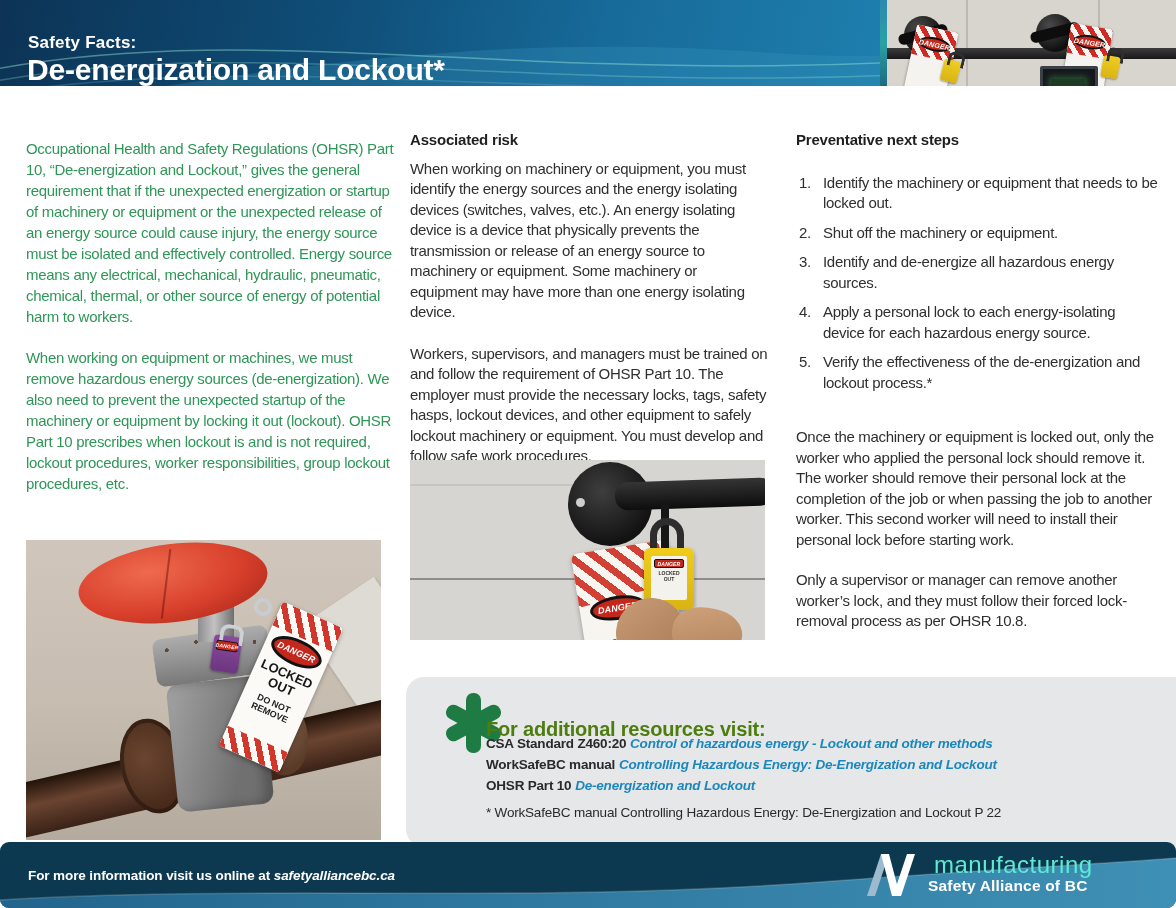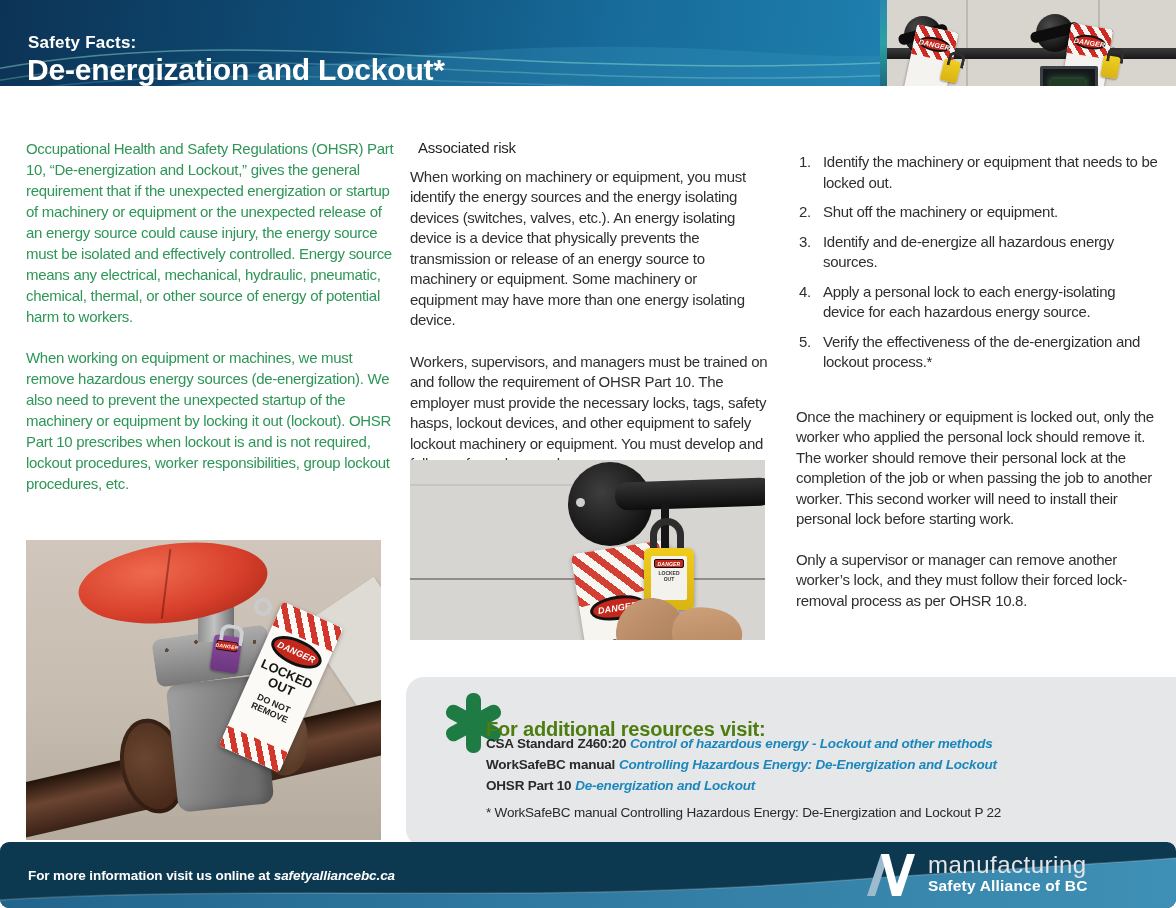--- a/index.html
+++ b/index.html
@@ -35,21 +35,21 @@
     box-shadow:0 0 6px 2px rgba(90,220,120,.35); }
   .mini-danger { background:#c4281c; color:#ffffff; border:2px solid #121212; border-radius:50%;
     display:flex; align-items:center; justify-content:center; font-weight:800; font-style:italic; font-size:7px; letter-spacing:0.2px; }
 
   
   .col { position:absolute; top:130px; font-size:15px; letter-spacing:-0.3px; }
   .col p { margin:8px 0 20px 0; }
   .col-left  { left:26px;  width:368px; color:#2e9657; line-height:21px; }
   .col-mid   { left:410px; width:358px; color:#2f2f2f; line-height:20.5px; }
   .col-right { left:796px; width:364px; color:#2f2f2f; line-height:20.5px; }
-  .col h2 { margin:8px; font-size:15px; font-weight:400; color:#1f1f1f; line-height:20.5px; letter-spacing:-0.2px; }
+  .col h2 { margin:0; font-size:15px; font-weight:700; color:#1f1f1f; line-height:20.5px; letter-spacing:-0.2px; }
   .steps { margin:22px 0 0 0; padding:0; list-style:none; counter-reset:step; }
   .steps li { counter-increment:step; position:relative; padding-left:27px; margin-bottom:9px; }
   .steps li::before { content:counter(step) "."; position:absolute; left:3px; top:0; }
   .col-right .after-list { margin-top:34px; }
 
   
   .valve-photo { position:absolute; left:26px; top:540px; width:355px; height:300px; overflow:hidden; margin:0;
     background:linear-gradient(180deg,#d0c6bb 0%, #c7bcb0 55%, #b5aa9e 100%); }
   .vp-support { position:absolute; right:-42px; top:48px; width:86px; height:150px; background:#dedbd5; transform:rotate(-34deg); box-shadow:0 2px 4px rgba(0,0,0,.2); }
   .vp-pipe { position:absolute; left:-60px; top:192px; width:560px; height:54px; border-radius:8px; transform:rotate(-13deg);
@@ -129,21 +129,21 @@
   .res-label { font-weight:700; color:#2a2a2a; letter-spacing:-0.2px; }
   .res-link { font-style:italic; font-weight:600; color:#1b87bd; text-decoration:none; letter-spacing:-0.2px; cursor:pointer; }
   .res-footnote { position:absolute; left:80px; top:128px; font-size:13.5px; color:#2a2a2a; letter-spacing:-0.2px; }
 
   
   .footer { position:absolute; left:0; top:842px; width:1176px; height:66px; background:#0d3950; overflow:hidden; z-index:5;border-radius:9px; }
   .footer svg.curve { position:absolute; left:0; top:0; }
   .footer-info { position:absolute; left:28px; top:26px; font-size:13.5px; font-weight:700; color:#ffffff; letter-spacing:-0.1px; }
   .footer-info .site { font-style:italic; cursor:pointer; }
   .logo { position:absolute; left:866px; top:8px; display:flex; align-items:center; gap:10px; }
-  .logo-text .l1 { font-size:24px; font-weight:400; color:#e5e5e5; letter-spacing:0.5px; line-height:25px; }
+  .logo-text .l1 { font-size:24px; font-weight:400; color:#5eead4; letter-spacing:0.5px; line-height:25px;margin-left:6px; }
   .logo-text .l2 { font-size:15.5px; font-weight:700; color:#ffffff; letter-spacing:0.2px; line-height:18px; }
 </style>
 </head>
 <body>
 
 <div class="page">
 
   <header class="header">
     <svg class="waves" width="1176" height="107" viewBox="0 0 1176 107">
       <path d="M0,107 C180,92 420,28 760,52 C950,66 1080,38 1176,48 L1176,107 Z" fill="rgba(56,150,190,0.30)"></path>
@@ -225,20 +225,21 @@
         <div class="mini-danger">DANGER</div>
         <div class="tx">LOCKED OUT</div>
       </div>
     </div>
     <div class="hp2-key"></div>
     <div class="hp2-thumb"></div>
     <div class="hp2-finger"></div>
   </figure>
 
   <section class="col col-right">
+    <h2>Preventative next steps</h2>
     <ol class="steps">
       <li>Identify the machinery or equipment that needs to be locked out.</li>
       <li>Shut off the machinery or equipment.</li>
       <li>Identify and de-energize all hazardous energy sources.</li>
       <li>Apply a personal lock to each energy-isolating device for each hazardous energy source.</li>
       <li>Verify the effectiveness of the de-energization and lockout process.*</li>
     </ol>
     <p class="after-list">Once the machinery or equipment is locked out, only the worker who applied the personal lock should remove it. The worker should remove their personal lock at the completion of the job or when passing the job to another worker. This second worker will need to install their personal lock before starting work.</p>
     <p>Only a supervisor or manager can remove another worker’s lock, and they must follow their forced lock-removal process as per OHSR 10.8.</p>
   </section>

